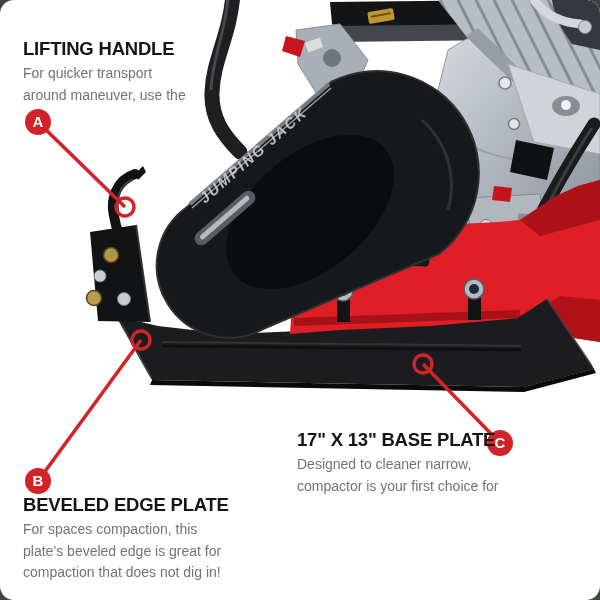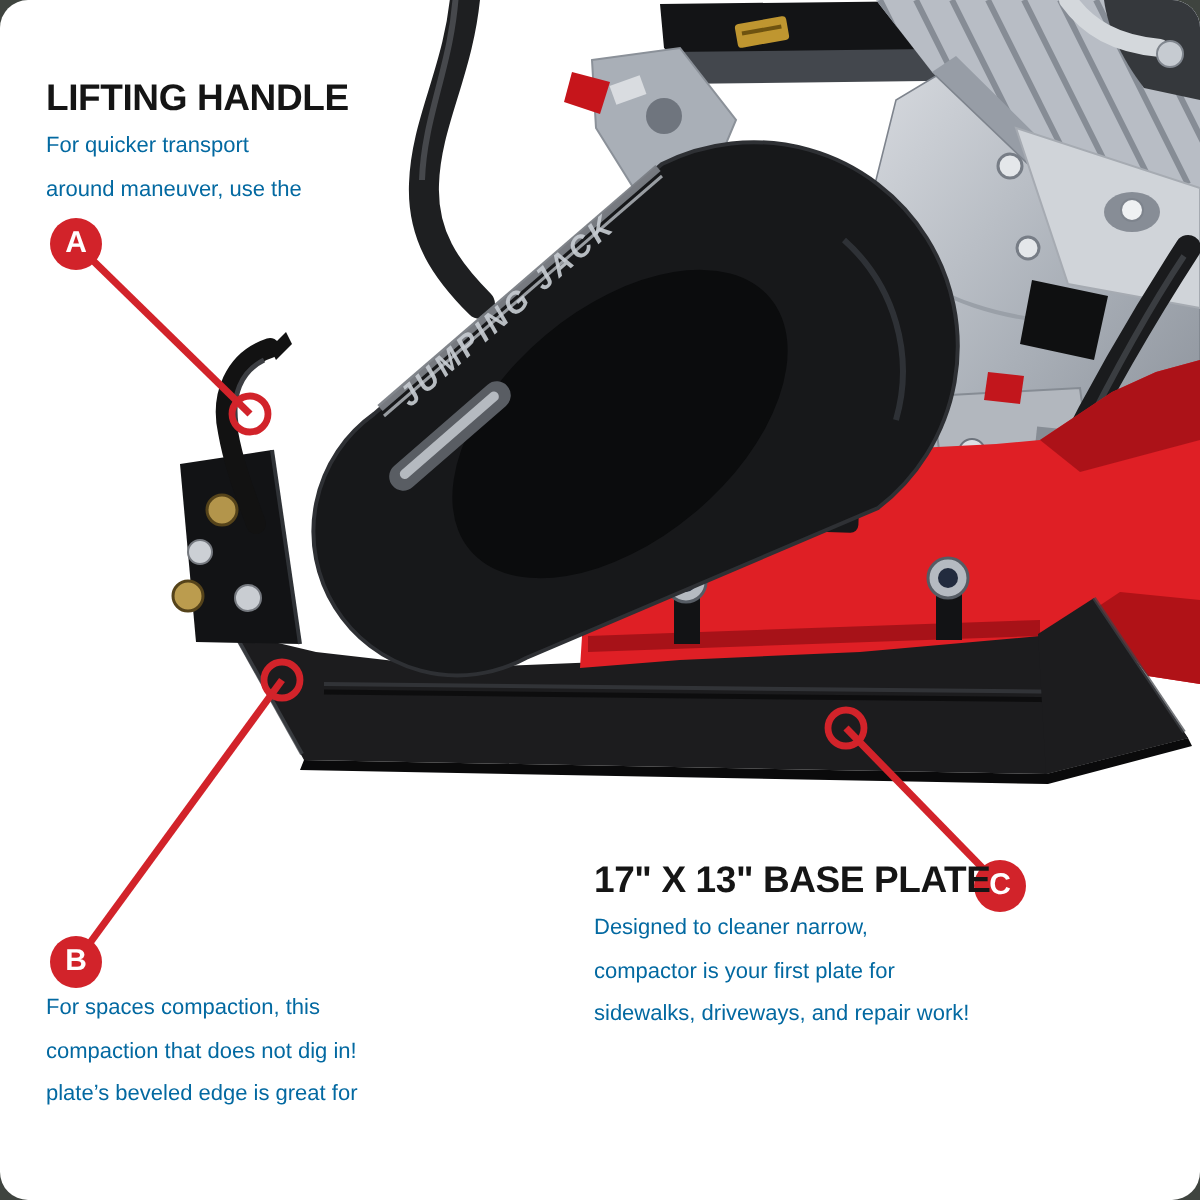--- a/index.html
+++ b/index.html
@@ -14,21 +14,21 @@
     background:#ffffff;border-radius:14px;overflow:hidden;
   }
   .photo-svg,.overlay-svg{position:absolute;left:0;top:0;width:600px;height:600px;}
   .overlay-svg{pointer-events:none;}
   .callout{position:absolute;color:#1b1b1b;}
   .callout-title{
     margin:0 0 4px 0;font-size:18.5px;font-weight:bold;line-height:21px;
     color:#151515;letter-spacing:-0.2px;white-space:nowrap;
   }
   .callout-line{
-    margin:0;font-size:11px;line-height:21.5px;color:#0369a1;white-space:nowrap;
+    margin:0;font-size:14px;line-height:21.5px;color:#737373;white-space:nowrap;
   }
   .callout-a{left:23px;top:24px;margin-top:14px;}
   .callout-b{left:23px;top:494px;}
   .callout-c{left:297px;top:429px;}
   .marker{
     position:absolute;width:26px;height:26px;border-radius:50%;
     background:#d2232a;color:#ffffff;font-weight:bold;font-size:15px;
     display:flex;align-items:center;justify-content:center;line-height:26px;
     user-select:none;
   }
@@ -197,25 +197,25 @@
   <div class="marker marker-b">B</div>
   <div class="marker marker-c">C</div>
 
   <div class="callout callout-a">
     <h2 class="callout-title">LIFTING HANDLE</h2>
     <p class="callout-line">For quicker transport</p>
     <p class="callout-line">around maneuver, use the</p>
   </div>
 
   <div class="callout callout-b">
+    <h2 class="callout-title">BEVELED EDGE PLATE</h2>
     <p class="callout-line">For spaces compaction, this</p>
+    <p class="callout-line">plate’s beveled edge is great for</p>
     <p class="callout-line">compaction that does not dig in!</p>
-    <p class="callout-line">plate’s beveled edge is great for</p>
   </div>
 
   <div class="callout callout-c">
     <h2 class="callout-title">17" X 13" BASE PLATE</h2>
     <p class="callout-line">Designed to cleaner narrow,</p>
-    <p class="callout-line">compactor is your first plate for</p>
-    <p class="callout-line">sidewalks, driveways, and repair work!</p>
+    <p class="callout-line">compactor is your first choice for</p>
   </div>
 
 </div>
 
 </body></html>

